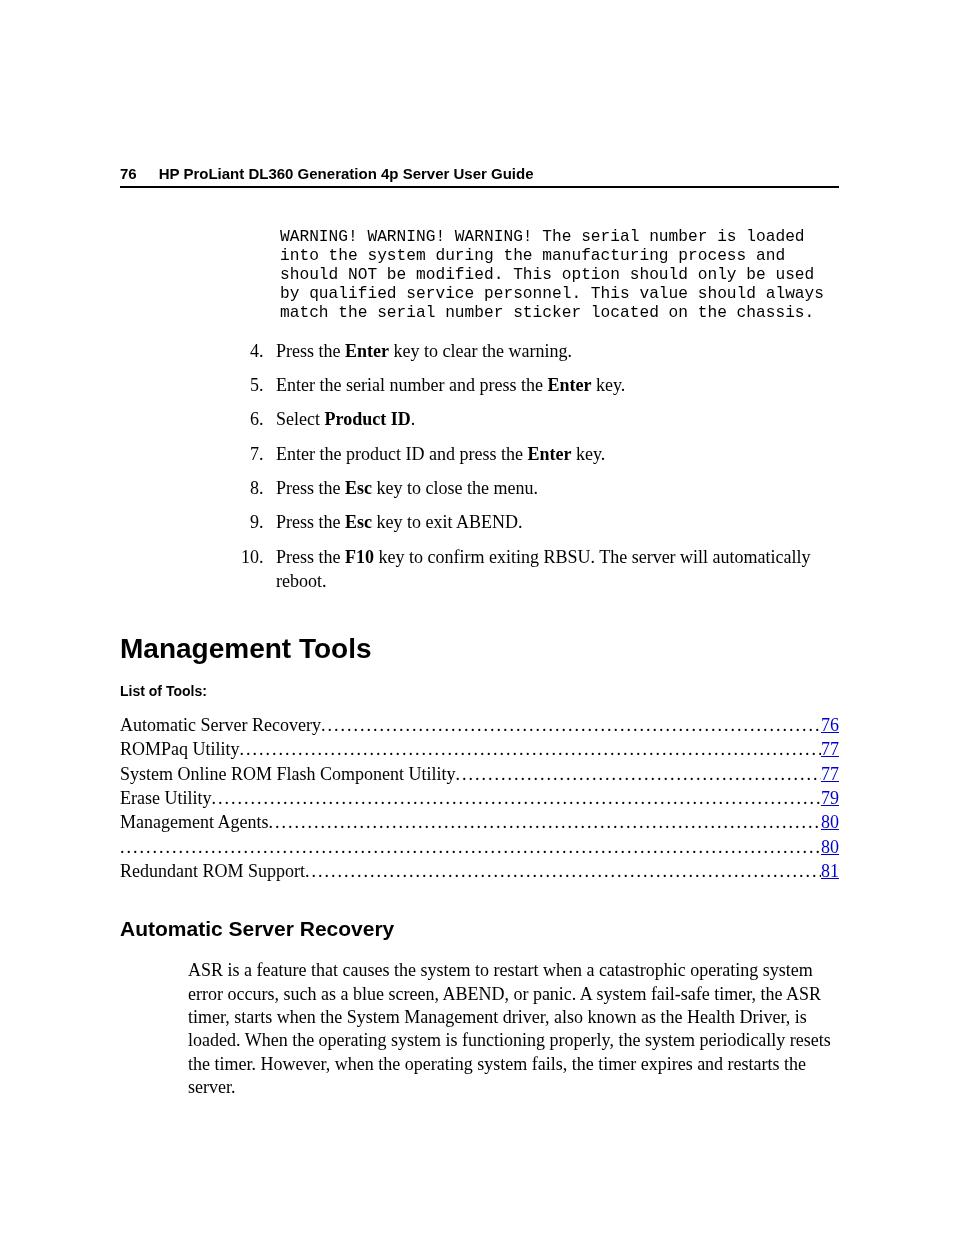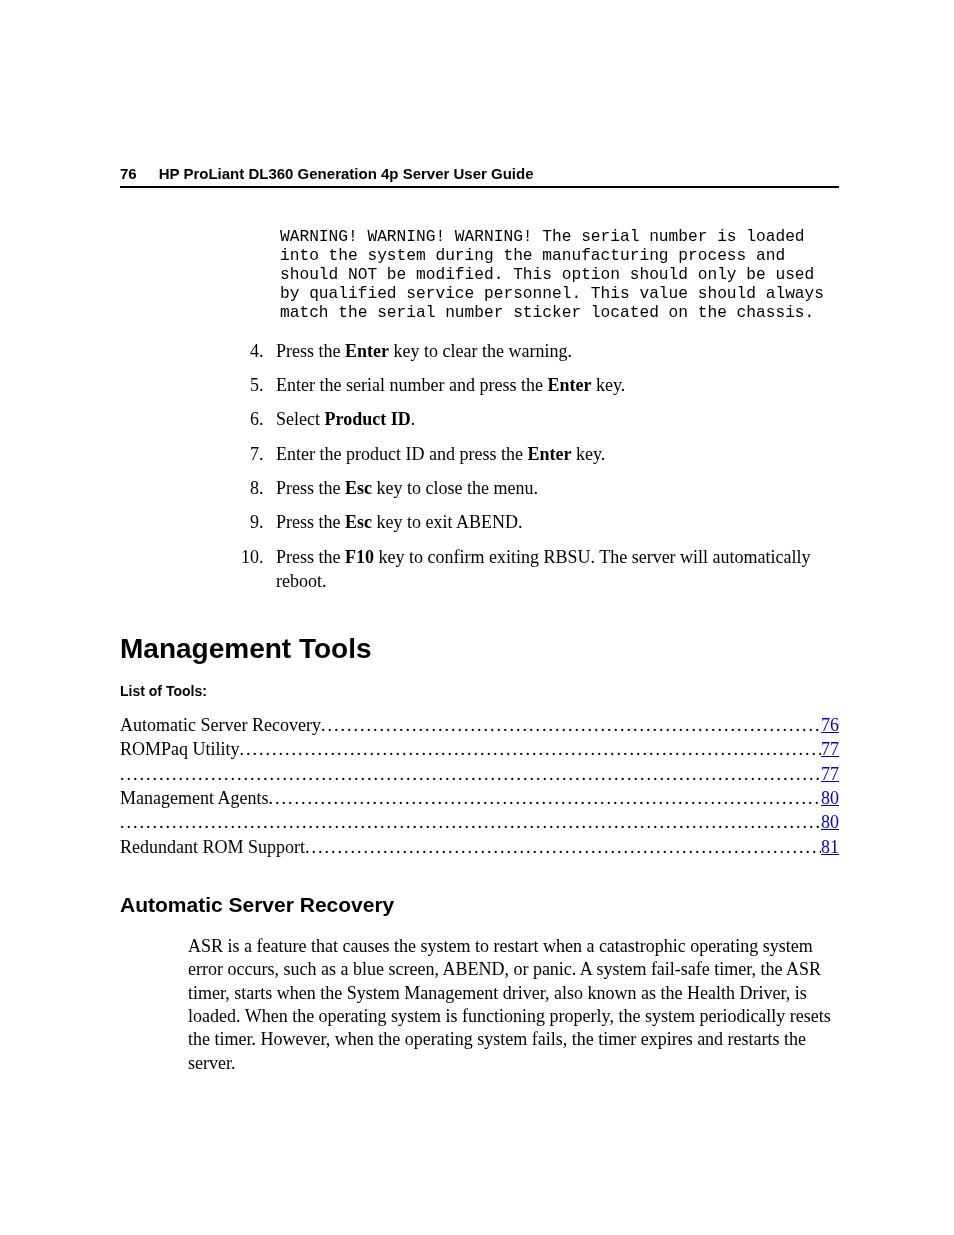--- a/index.html
+++ b/index.html
@@ -128,22 +128,28 @@
       <span class="toc-title">Automatic Server Recovery</span>
       <span class="toc-dots"></span>
       <a class="toc-page">76</a>
     </div>
     <div class="toc-row">
       <span class="toc-title">ROMPaq Utility</span>
       <span class="toc-dots"></span>
       <a class="toc-page">77</a>
     </div>
     <div class="toc-row">
+      <span class="toc-title">System Online ROM Flash Component Utility</span>
       <span class="toc-dots"></span>
       <a class="toc-page">77</a>
+    </div>
+    <div class="toc-row">
+      <span class="toc-title">Erase Utility</span>
+      <span class="toc-dots"></span>
+      <a class="toc-page">79</a>
     </div>
     <div class="toc-row">
       <span class="toc-title">Management Agents</span>
       <span class="toc-dots"></span>
       <a class="toc-page">80</a>
     </div>
     <div class="toc-row">
       <span class="toc-dots"></span>
       <a class="toc-page">80</a>
     </div>

